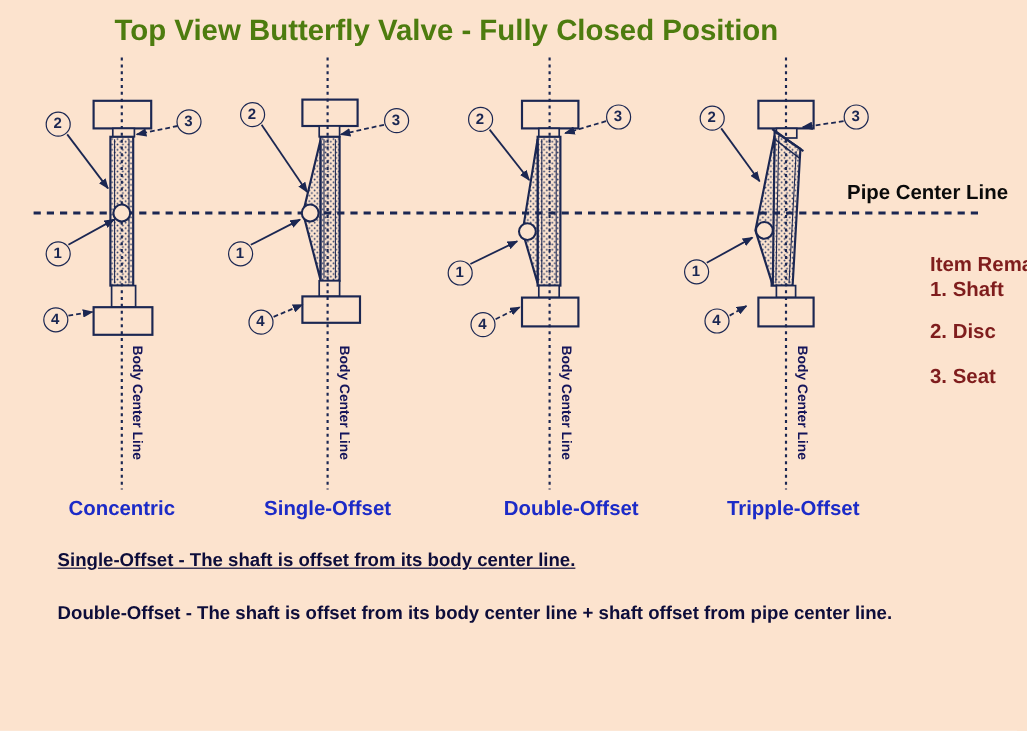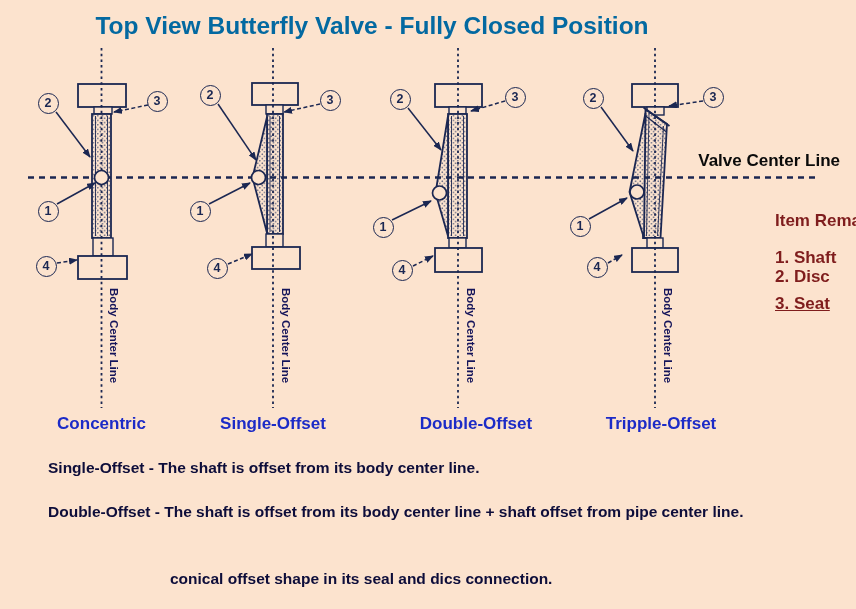--- a/index.html
+++ b/index.html
@@ -8,21 +8,21 @@
     width:856px;height:609px;
     background:#fce3ce;
     font-family:"Liberation Sans", sans-serif;
     overflow:hidden;
   }
   .abs{position:absolute;}
   .title{
     left:0;top:12px;width:744px;
     text-align:center;
     font-size:24.5px;font-weight:bold;
-    color:#0369a1;
+    color:#4d7c0f;
     letter-spacing:0px;
   }
   .pipe-label{
     left:640px;top:151px;width:200px;
     text-align:right;
     font-size:17px;font-weight:bold;
     color:#0a0a0a;
   }
   .remark-head,.remark-item{
     left:727px;
@@ -178,34 +178,33 @@
   <div class="abs co" style="left:389.5px;top:88.5px;">2</div>
   <div class="abs co" style="left:504.5px;top:86.5px;">3</div>
   <div class="abs co" style="left:372.5px;top:216.5px;">1</div>
   <div class="abs co" style="left:391.5px;top:259.5px;">4</div>
 
   <div class="abs co" style="left:582.5px;top:87.5px;">2</div>
   <div class="abs co" style="left:702.5px;top:86.5px;">3</div>
   <div class="abs co" style="left:569.5px;top:215.5px;">1</div>
   <div class="abs co" style="left:586.5px;top:256.5px;">4</div>
 
-  <div class="abs pipe-label">Valve Center Line</div>
+  <div class="abs pipe-label">Pipe Center Line</div>
 
   <div class="abs bcl-label" style="left:104px;">Body Center Line</div>
   <div class="abs bcl-label" style="left:276px;">Body Center Line</div>
   <div class="abs bcl-label" style="left:461px;">Body Center Line</div>
   <div class="abs bcl-label" style="left:658px;">Body Center Line</div>
 
   <div class="abs remark-head" style="top:211px;">Item Remark:</div>
-  <div class="abs remark-item" style="top:248px;">1. Shaft</div>
+  <div class="abs remark-item" style="top:232px;">1. Shaft</div>
   <div class="abs remark-item" style="top:267px;">2. Disc</div>
-  <div class="abs remark-item" style="top:294px;text-decoration:underline;">3. Seat</div>
+  <div class="abs remark-item" style="top:304px;">3. Seat</div>
 
   <div class="abs valve-label" style="left:21.5px;">Concentric</div>
   <div class="abs valve-label" style="left:193px;">Single-Offset</div>
   <div class="abs valve-label" style="left:396px;">Double-Offset</div>
   <div class="abs valve-label" style="left:581px;">Tripple-Offset</div>
 
-  <div class="abs desc" style="left:48px;top:459px;">Single-Offset - The shaft is offset from its body center line.</div>
+  <div class="abs desc" style="left:48px;top:459px;text-decoration:underline;">Single-Offset - The shaft is offset from its body center line.</div>
   <div class="abs desc" style="left:48px;top:503px;">Double-Offset - The shaft is offset from its body center line + shaft offset from pipe center line.</div>
-  <div class="abs desc" style="left:170px;top:570px;">conical offset shape in its seal and dics connection.</div>
 
 </div>
 
 </body></html>

